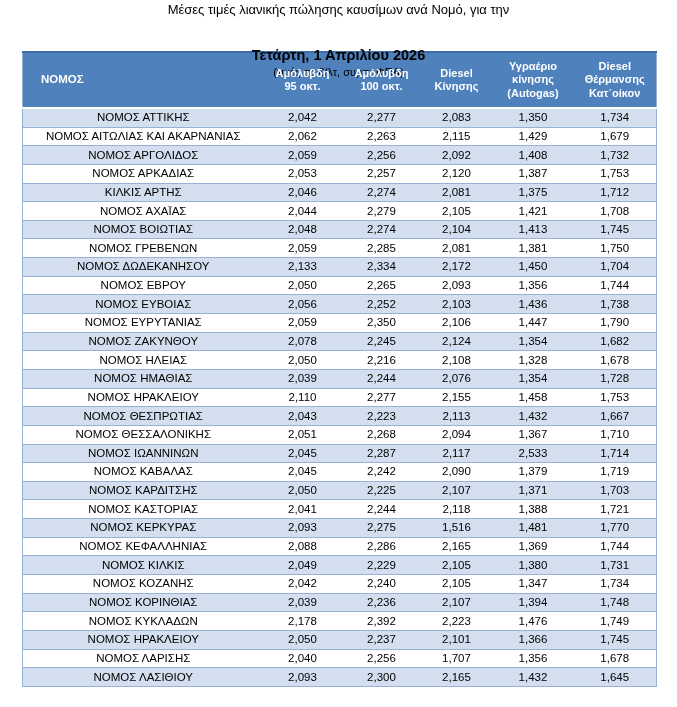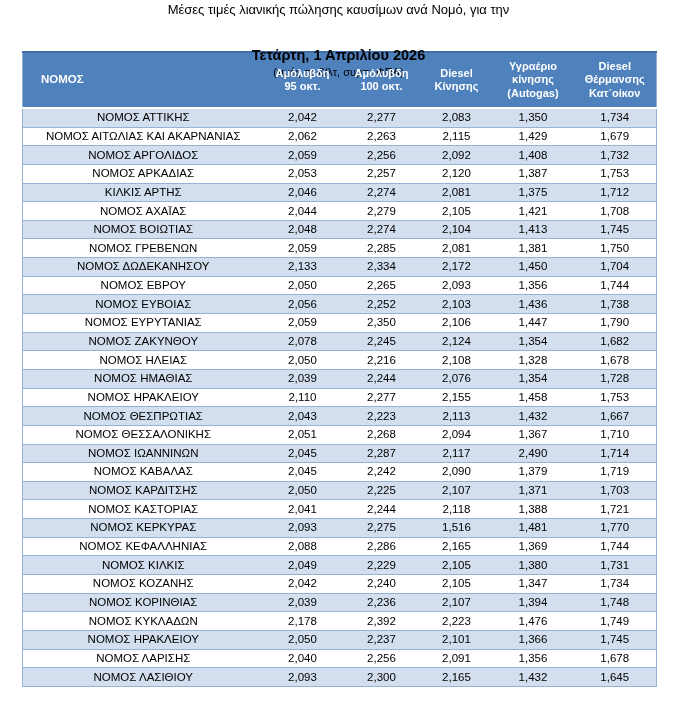--- a/index.html
+++ b/index.html
@@ -273,21 +273,21 @@
     <td class="num">2,268</td>
     <td class="num">2,094</td>
     <td class="num">1,367</td>
     <td class="num">1,710</td>
   </tr>
         <tr>
     <td class="name">ΝΟΜΟΣ ΙΩΑΝΝΙΝΩΝ</td>
     <td class="num">2,045</td>
     <td class="num">2,287</td>
     <td class="num">2,117</td>
-    <td class="num">2,490</td>
+    <td class="num">2,533</td>
     <td class="num">1,714</td>
   </tr>
         <tr>
     <td class="name">ΝΟΜΟΣ ΚΑΒΑΛΑΣ</td>
     <td class="num">2,045</td>
     <td class="num">2,242</td>
     <td class="num">2,090</td>
     <td class="num">1,379</td>
     <td class="num">1,719</td>
   </tr>
@@ -360,21 +360,21 @@
     <td class="num">2,050</td>
     <td class="num">2,237</td>
     <td class="num">2,101</td>
     <td class="num">1,366</td>
     <td class="num">1,745</td>
   </tr>
         <tr>
     <td class="name">ΝΟΜΟΣ ΛΑΡΙΣΗΣ</td>
     <td class="num">2,040</td>
     <td class="num">2,256</td>
-    <td class="num">2,091</td>
+    <td class="num">1,707</td>
     <td class="num">1,356</td>
     <td class="num">1,678</td>
   </tr>
         <tr>
     <td class="name">ΝΟΜΟΣ ΛΑΣΙΘΙΟΥ</td>
     <td class="num">2,093</td>
     <td class="num">2,300</td>
     <td class="num">2,165</td>
     <td class="num">1,432</td>
     <td class="num">1,645</td>

